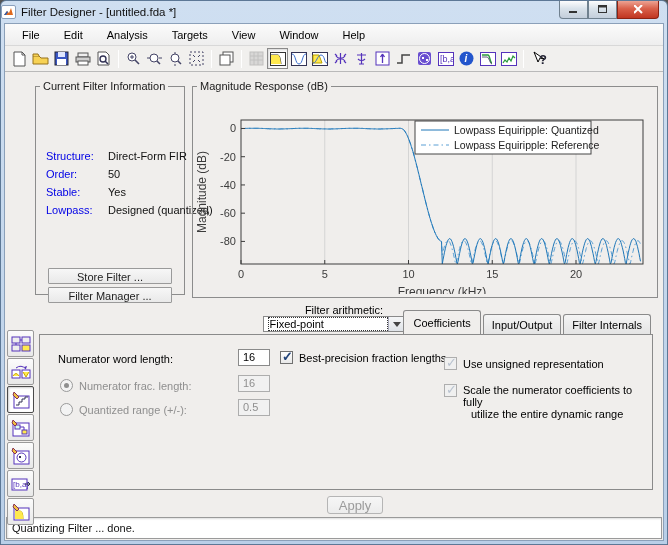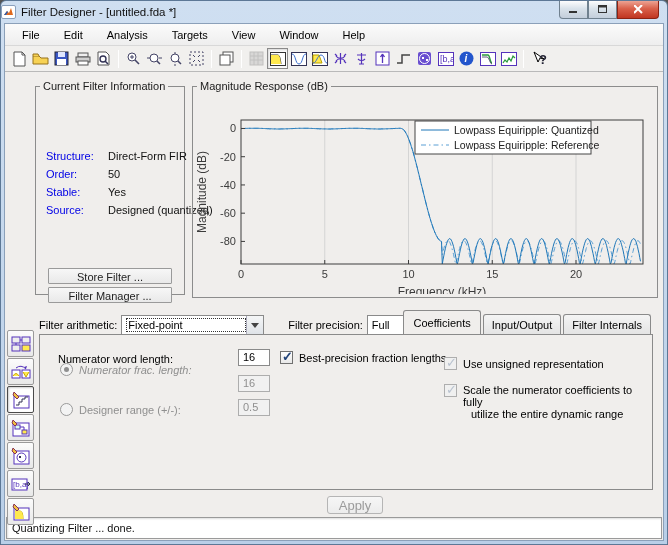--- a/index.html
+++ b/index.html
@@ -46,21 +46,21 @@
   #filter-manager-btn{top:195px;}
   #mag-box{left:187px;top:8px;width:466px;height:218px;}
   #plot-svg{position:absolute;left:0;top:2px;}
   
   #bottom{position:absolute;left:0;top:232px;right:0;bottom:0;}
   #side-toolbar{position:absolute;left:2px;top:26px;width:30px;}
   .side-btn{width:27px;height:27px;margin-bottom:1px;border:1px solid #9a9a9a;background:linear-gradient(#fcfcfc,#e8e8e8);
     display:flex;align-items:center;justify-content:center;border-radius:2px;}
   .side-btn.selected{background:#fff;border:1px solid #4b4b4b;box-shadow:inset 1px 1px 2px #0003;}
   #quant-area{position:absolute;left:34px;top:0;right:10px;bottom:0;}
-  #combo-row{position:absolute;left:0;top:9px;right:0;height:24px;display:flex;align-items:center;}
+  #combo-row{position:absolute;left:0;top:0;right:0;height:24px;display:flex;align-items:center;flex-direction:column;}
   .combo-label{margin-right:4px;}
   .combo{height:20px;background:#fff;border:1px solid #8a8a8a;display:flex;align-items:center;position:relative;padding-left:4px;}
   .combo .val{flex:1;}
   .combo .arrow-box{width:17px;height:100%;border-left:1px solid #aab;display:flex;align-items:center;justify-content:center;background:linear-gradient(#f5f6f7,#dfe3e8);}
   .combo .arrow-box::after{content:"";border:4px solid transparent;border-top:5px solid #444;margin-top:4px;}
   #arith-combo{width:143px;margin-right:24px;}
   #arith-combo .val{outline:1px dotted #333;outline-offset:-1px;padding:1px 2px;}
   #precision-combo{width:72px;}
   #tabs{position:absolute;right:2px;top:6px;display:flex;align-items:flex-end;}
   .tab{border:1px solid #8a8a8a;border-bottom:none;background:linear-gradient(#f4f4f4,#e4e4e4);padding:4px 8px 3px;margin-left:2px;border-radius:3px 3px 0 0;position:relative;}
@@ -294,21 +294,21 @@
             </div>
             <div class="info-row">
               <span class="info-label" style="color: rgb(0, 0, 230);">Order:</span>
               <span class="info-value">50</span>
             </div>
             <div class="info-row">
               <span class="info-label" style="color: rgb(0, 0, 230);">Stable:</span>
               <span class="info-value">Yes</span>
             </div>
             <div class="info-row">
-              <span class="info-label" style="color: rgb(0, 0, 230);">Source:</span>
+              <span class="info-label" style="color: rgb(0, 0, 230);">Lowpass:</span>
               <span class="info-value">Designed (quantized)</span>
             </div>
           </div>
         <button class="panel-btn" id="store-filter-btn">Store Filter ...</button>
         <button class="panel-btn" id="filter-manager-btn">Filter Manager ...</button>
       </fieldset>
 
       <fieldset id="mag-box">
         <legend>Magnitude Response (dB)</legend>
         <svg id="plot-svg" width="462" height="200">
@@ -435,30 +435,30 @@
             <div class="form-row" style="left:18px;top:18px;">
               <span>Numerator word length:</span>
             </div>
             <div class="form-row" style="left:198px;top:14px;">
               <span class="field">16</span>
             </div>
             <div class="form-row" style="left:240px;top:16px;">
               <span class="checkbox checked"></span>
               <span>Best-precision fraction lengths</span>
             </div>
-            <div class="form-row" style="left:20px;top:28px;font-style:italic;">
+            <div class="form-row" style="left:20px;top:44px;">
               <span class="radio on"></span>
               <span class="gray-text">Numerator frac. length:</span>
             </div>
             <div class="form-row" style="left:198px;top:40px;">
               <span class="field disabled">16</span>
             </div>
             <div class="form-row" style="left:20px;top:68px;">
               <span class="radio"></span>
-              <span class="gray-text">Designer range (+/-):</span>
+              <span class="gray-text">Quantized range (+/-):</span>
             </div>
             <div class="form-row" style="left:198px;top:64px;">
               <span class="field disabled">0.5</span>
             </div>
             <div class="form-row" style="left:404px;top:49px;align-items:flex-start;">
               <span class="checkbox disabled"></span>
               <span>
                 <span>Scale the numerator coefficients to fully</span><br>
                 <span style="padding-left:8px;">utilize the entire dynamic range</span>
               </span>

